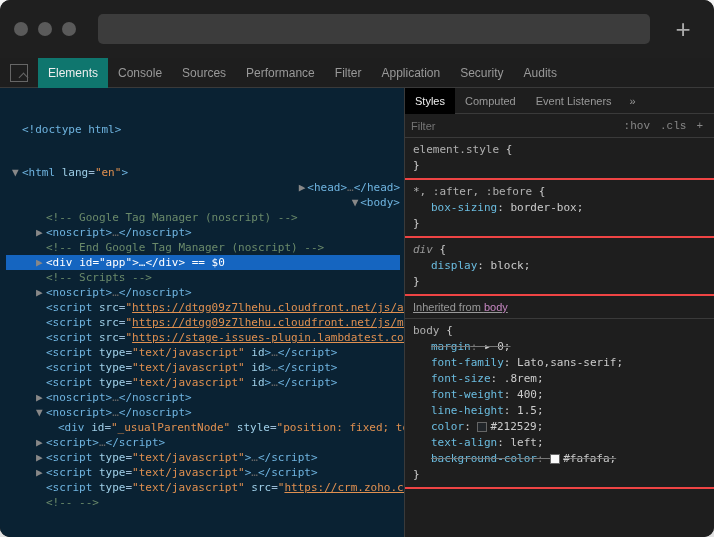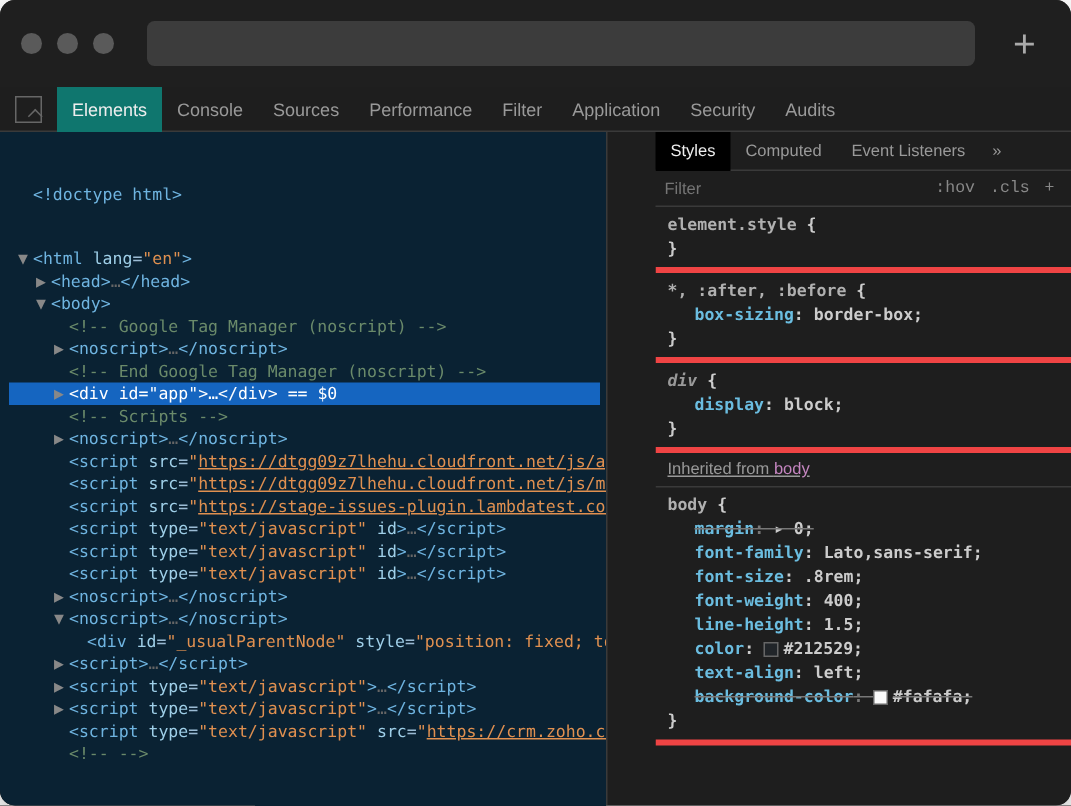--- a/index.html
+++ b/index.html
@@ -12,40 +12,40 @@
 .plus { width:22px; height:22px; font-size:26px; color:#aaa; margin-right:6px; display:flex; align-items:center; justify-content:center; cursor:pointer; font-family:sans-serif; font-weight:200; }
 .devtools { height:479px; display:flex; flex-direction:column; background:#1e1e1e; }
 .tabbar { height:30px; display:flex; align-items:center; border-bottom:1px solid #3a3a3a; font-family:sans-serif; font-size:12px; color:#999; padding-left:10px; gap:4px; }
 .inspect { width:18px; height:18px; border:1px solid #666; margin-right:6px; position:relative; }
 .inspect::after { content:""; position:absolute; left:9px; top:9px; width:6px; height:6px; border-left:1px solid #666; border-top:1px solid #666; transform:rotate(45deg); }
 .tab { padding:0 10px; height:30px; display:flex; align-items:center; cursor:pointer; }
 .tab.active { background:#0f766e; color:#eee; }
 .panels { flex:1; display:flex; overflow:hidden; }
 .dom { width:404px; overflow:auto; background:#0a2233; color:#9bbbd4; padding:6px 4px 6px 6px; line-height:15px; }
 .line { white-space:nowrap; }
-.i0 { padding-left:6px;margin-top:28px; } .i1 { padding-left:18px; } .i2 { padding-left:30px; } .i3 { padding-left:42px; }
+.i0 { padding-left:6px;margin-top:28px; } .i1 { padding-left:18px;text-align:right; } .i2 { padding-left:30px; } .i3 { padding-left:42px; }
 .ar { color:#888; margin-right:2px; display:inline-block; width:8px; }
 .tag { color:#6fb4e0; }
 .attr { color:#9fcfe8; }
 .val { color:#e09050; }
 .url { text-decoration:underline; }
 .cmt { color:#6a8a6a; }
 .dim { color:#666; }
 .sel { background:#1565c0; color:#fff; }
 .sel .tag,.sel .attr,.sel .val,.sel .dim { color:#fff; }
-.side { flex:1; display:flex; flex-direction:column; border-left:1px solid #3a3a3a;padding-left:32px; }
+.side { flex:1; display:flex; flex-direction:column; border-left:1px solid #3a3a3a; }
 .subtabs { height:26px; display:flex; align-items:center; font-family:sans-serif; font-size:11px; color:#999; border-bottom:1px solid #3a3a3a; }
 .subtab { padding:0 10px; height:26px; display:flex; align-items:center; cursor:pointer; }
 .subtab.active { background:#000; color:#eee; }
 .more { padding:0 8px; color:#999; }
 .filterrow { height:24px; display:flex; align-items:center; border-bottom:1px solid #3a3a3a; font-family:sans-serif; font-size:11px; color:#888; padding:0 6px; }
 .filter { flex:1; background:none; border:none; color:#888; font-size:11px; outline:none; }
 .pill { padding:0 5px; color:#888; cursor:pointer; font-family:Liberation Mono, monospace; }
 .styles { flex:1; overflow:auto; font-family:Menlo,monospace; font-size:11px; line-height:16px; color:#ccc; }
-.rule { border-bottom:4px solid #ef4444; padding:4px 8px;font-weight:bold; }
+.rule { border-bottom:2px solid #ef4444; padding:4px 8px; }
 .selector { color:#b0b0b0; }
 .brace { color:#ccc; }
 .prop { padding-left:18px; }
 .pname { color:#6bbde0; }
 .pval { color:#ccc; }
 .italic { font-style:italic; color:#999; }
 .inherit { border-bottom:1px solid #3a3a3a; padding:3px 8px; color:#999; font-family:sans-serif;text-decoration:underline; }
 .bodylink { color:#c586c0; }
 .strike { text-decoration:line-through; color:#777; }
 .swatch { display:inline-block; width:10px; height:10px; border:1px solid #666; vertical-align:middle; margin-right:3px; }

